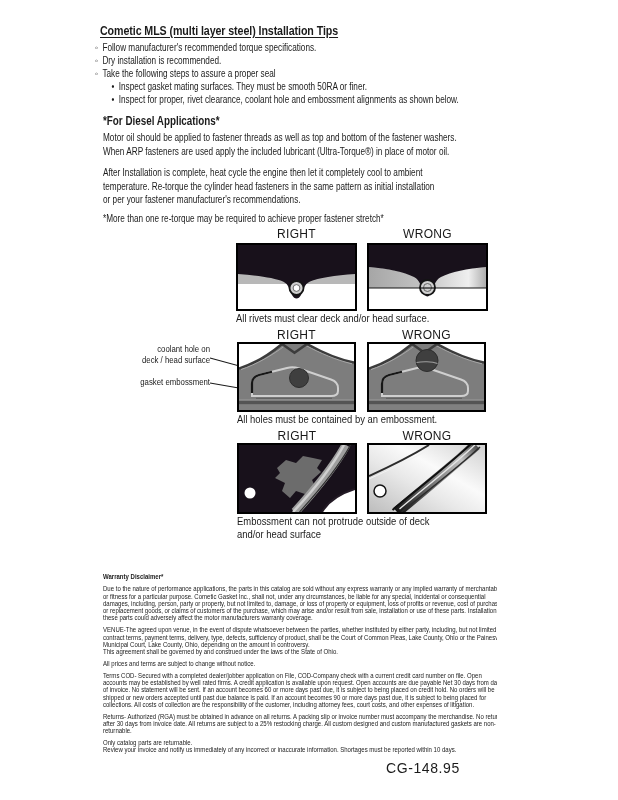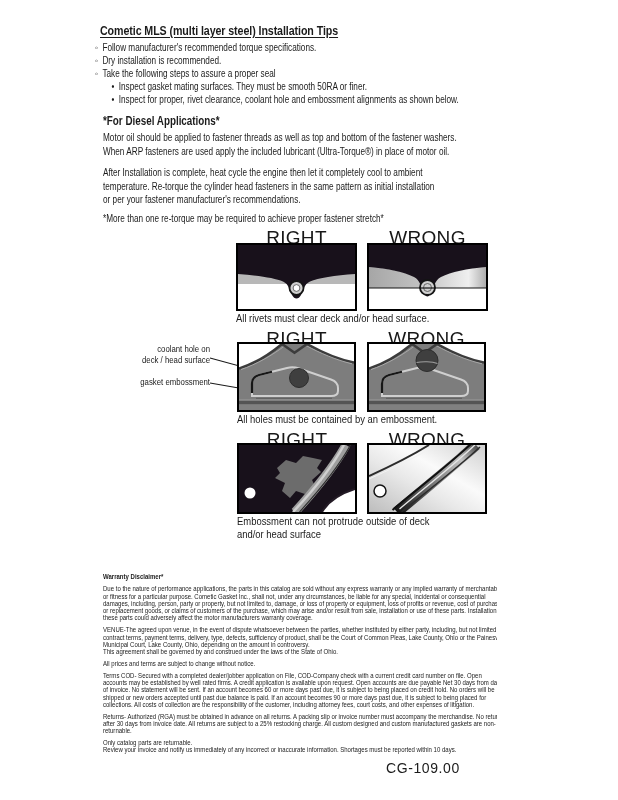--- a/index.html
+++ b/index.html
@@ -10,21 +10,21 @@
   .abs{position:absolute;}
   .cond{transform:scaleX(0.82);transform-origin:0 0;}
   .cond-legal{transform:scaleX(0.86);transform-origin:0 0;}
   .prelines{white-space:pre-line;}
   .doc-title{font-size:13px;font-weight:bold;text-decoration:underline;text-underline-offset:2px;letter-spacing:-0.1px;white-space:nowrap;}
   .tip-row{display:flex;line-height:13px;font-size:10px;}
   .tip-row .glyph{width:9px;flex:0 0 9px;}
   .tip-row.sub{padding-left:20px;}
   .diesel-h{font-size:12px;font-weight:bold;white-space:nowrap;}
   .body-p{font-size:10px;line-height:13.5px;}
-  .rw-label{font-size:19px;letter-spacing:0.3px;text-align:center;color:#181818;white-space:nowrap;}
+  .rw-label{font-size:12px;letter-spacing:0.3px;text-align:center;color:#181818;white-space:nowrap;}
   .dbox{border:2px solid #000;box-sizing:border-box;background:#fff;}
   .dbox svg{display:block;}
   .caption{font-size:11.5px;line-height:12.5px;white-space:nowrap;}
   .caption.two{white-space:pre-line;}
   .callout{font-size:9.5px;line-height:10.5px;text-align:right;}
   .legal{font-size:7px;line-height:7.3px;}
   .legal p{margin:0 0 4.5px 0;}
   .legal p.tight{margin:0;}
   .legal .lh{font-weight:bold;margin:0 0 5px 0;}
   .pagecode{font-size:14px;letter-spacing:0.6px;color:#1b1b1b;white-space:nowrap;}
@@ -208,15 +208,15 @@
     <p>Due to the nature of performance applications, the parts in this catalog are sold without any express warranty or any implied warranty of merchantability or fitness for a particular purpose.  Cometic Gasket Inc., shall not, under any circumstances, be liable for any special, incidental or consequential damages, including, person, party or property, but not limited to, damage, or loss of property or equipment, loss of profits or revenue, cost of purchased or replacement goods, or claims of customers of the purchase, which may arise and/or result from sale, installation or use of these parts.  Installation of these parts could adversely affect the motor manufacturers warranty coverage.</p>
     <p class="tight">VENUE-The agreed upon venue, in the event of dispute whatsoever between the parties, whether instituted by either party, including, but not limited to, contract terms, payment terms, delivery, type, defects, sufficiency of product, shall be the Court of Common Pleas, Lake County, Ohio or the Painesville Municipal Court, Lake County, Ohio, depending on the amount in controversy.</p>
     <p>This agreement shall be governed by and construed under the laws of the State of Ohio.</p>
     <p>All prices and terms are subject to change without notice.</p>
     <p>Terms COD- Secured with a completed dealer/jobber application on File, COD-Company check with a current credit card number on file.  Open accounts may be established by well rated firms.  A credit application is available upon request.  Open accounts are due payable Net 30 days from date of invoice.  No statement will be sent.  If an account becomes 60 or more days past due, it is subject to being placed on credit hold.  No orders will be shipped or new orders accepted until past due balance is paid.  If an account becomes 90 or more days past due, it is subject to being placed for collections.  All costs of collection are the responsibility of the customer, including attorney fees, court costs, and other expenses of litigation.</p>
     <p>Returns- Authorized (RGA) must be obtained in advance on all returns.  A packing slip or invoice number must accompany the merchandise.  No returns after 30 days from invoice date.  All returns are subject to a 25% restocking charge.  All custom designed and custom manufactured gaskets are non-returnable.</p>
     <p class="tight">Only catalog parts are returnable.</p>
     <p class="tight">Review your invoice and notify us immediately of any incorrect or inaccurate information.  Shortages must be reported within 10 days.</p>
   </div>
 
-  <div class="abs pagecode" style="left:386px;top:760px;">CG-109.00</div>
+  <div class="abs pagecode" style="left:386px;top:760px;">CG-148.95</div>
 
 </div>
 
 </body></html>

